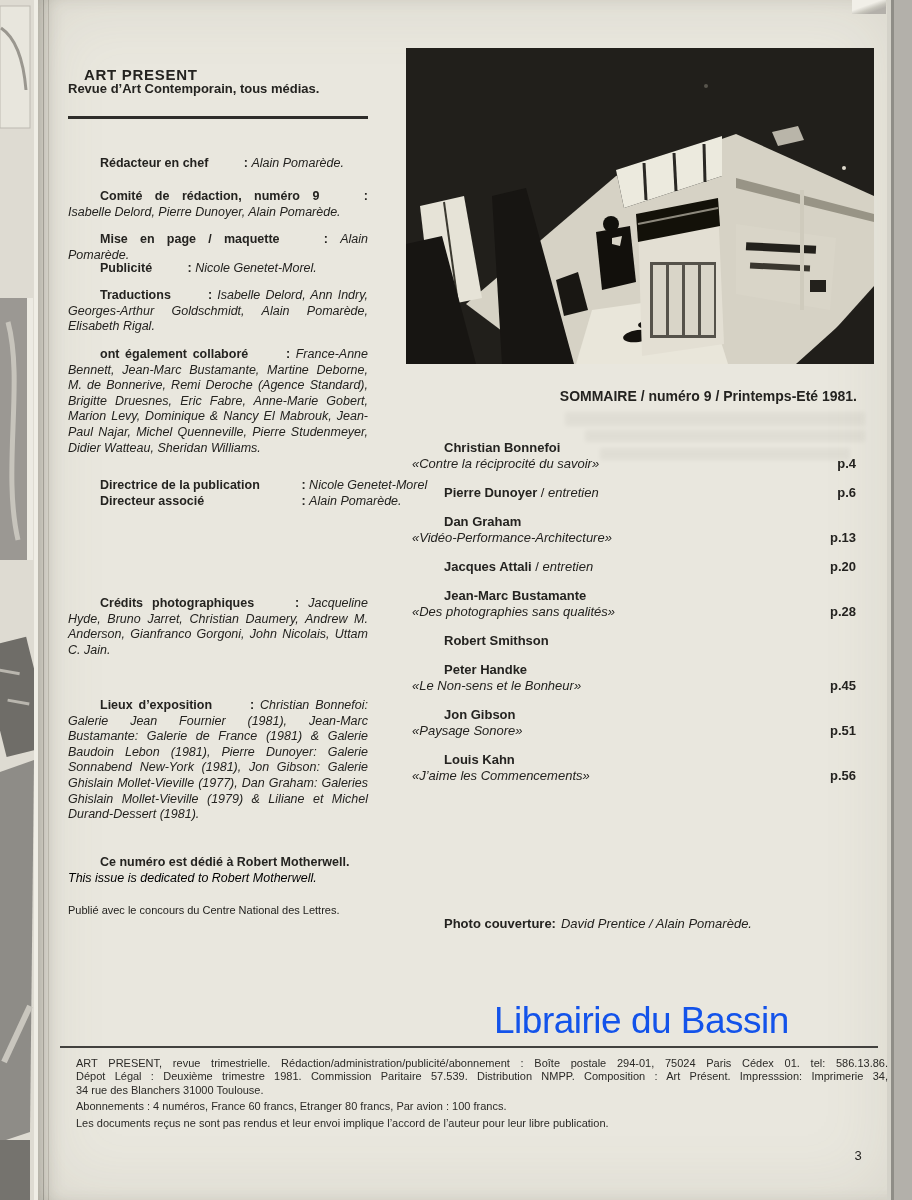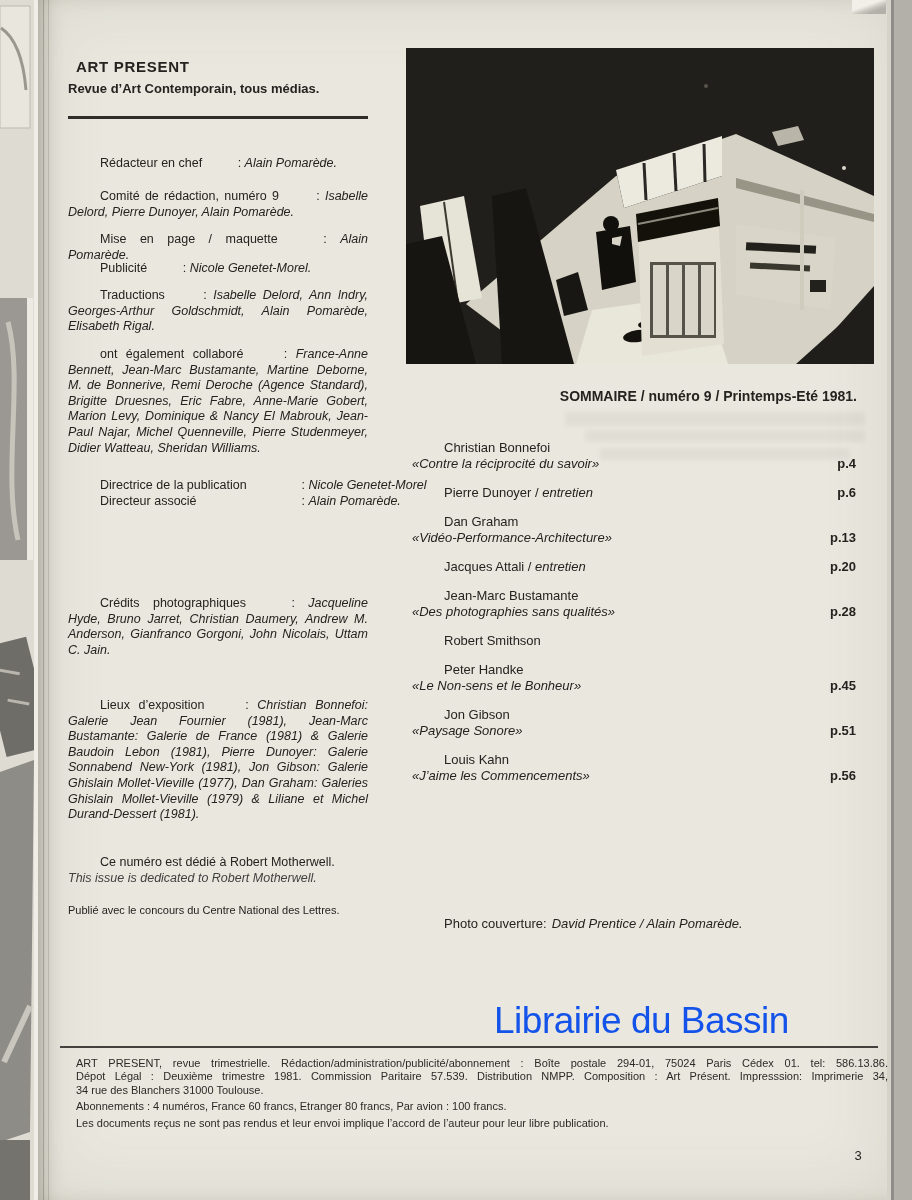--- a/index.html
+++ b/index.html
@@ -7,31 +7,31 @@
     font-family:"Liberation Sans",sans-serif;color:#242320;background:#b3b0aa;}
   .page{position:absolute;left:38px;top:0;width:854px;height:1200px;background:#e9e7de;
     box-shadow:inset 0 0 70px rgba(120,115,95,.14), inset 14px 0 22px -12px rgba(70,66,58,.45);}
   .page-edge{position:absolute;left:891px;top:0;width:3px;height:1200px;background:#8f8d87;}
   .page-edge-light{position:absolute;left:887px;top:0;width:4px;height:1200px;background:#d4d2c9;}
   .crease1{position:absolute;left:43px;top:0;width:1px;height:1200px;background:rgba(70,66,58,.30);}
   .crease2{position:absolute;left:48px;top:0;width:1px;height:1200px;background:rgba(70,66,58,.18);}
   .fold{position:absolute;left:852px;top:0;width:34px;height:14px;
     background:linear-gradient(160deg,#f1efe8 40%,#c7c5bc 60%,#b3b0aa 75%);}
 
-  .b{font-weight:normal;padding-left:32px;}
+  .b{font-weight:bold;padding-left:32px;}
   .i{font-style:italic;}
   .abs{position:absolute;left:68px;width:300px;}
   .left-text{font-size:12.5px;line-height:15.6px;text-align:justify;}
-  .mast-title{font-size:15px;font-weight:bold;letter-spacing:.7px;margin:8px;}
+  .mast-title{font-size:15px;font-weight:bold;letter-spacing:.7px;margin:16px;}
   .mast-sub{font-size:13px;font-weight:bold;margin:0;}
   .rule{height:3px;background:#2e2d2a;}
   .mb{margin:0;}
   .dir-row{white-space:nowrap;font-size:12.5px;line-height:15.6px;}
   .dir-label{display:inline-block;width:166px;}
-  .ded-en{font-style:italic;color:#404040;}
+  .ded-en{font-style:italic;color:#000000;}
   .support{font-size:11px;font-weight:normal;}
 
   .photo{position:absolute;left:406px;top:48px;width:468px;height:316px;background:#211f1b;overflow:hidden;}
   .photo svg{display:block;}
 
   .som-title{position:absolute;left:412px;top:388px;width:445px;text-align:right;
     font-size:14px;font-weight:bold;margin:0;}
   .toc{position:absolute;left:412px;top:440px;width:444px;font-size:13px;line-height:16px;}
   .entry{margin:0 0 13px 0;}
   .entry-line{display:flex;justify-content:space-between;align-items:baseline;}

